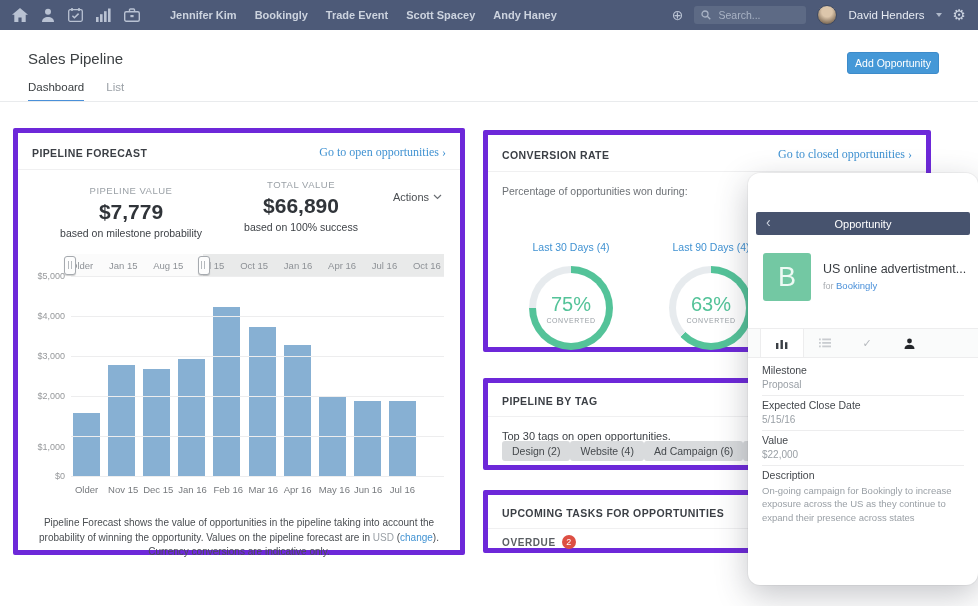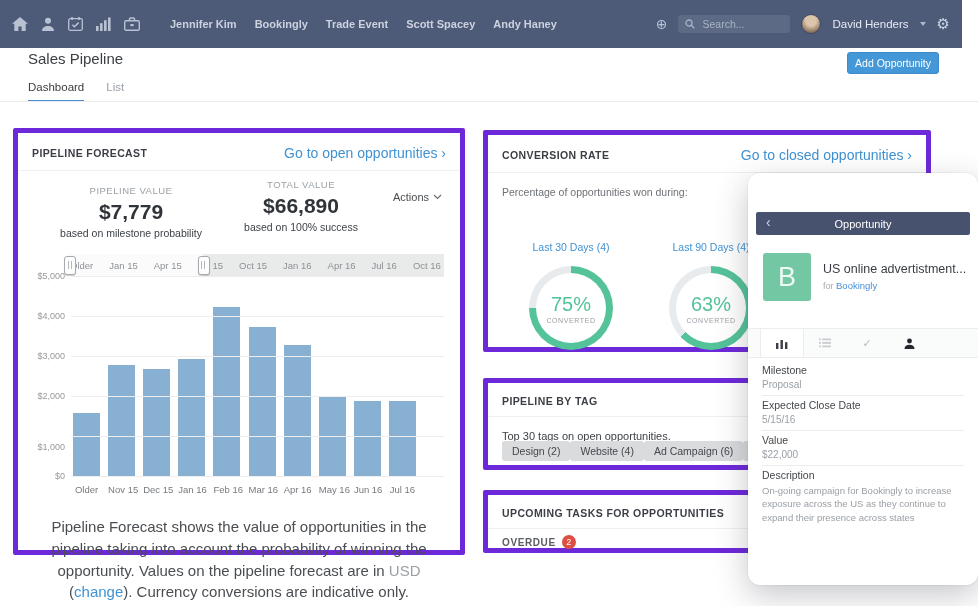--- a/index.html
+++ b/index.html
@@ -1,20 +1,20 @@
 <!DOCTYPE html>
 <html><head>
 <meta charset="utf-8">
 <style>
   html,body{margin:0;padding:0;}
   body{width:978px;height:606px;position:relative;overflow:hidden;background:#fff;
        font-family:"Liberation Sans", sans-serif;-webkit-font-smoothing:antialiased;}
 
   
-  .navbar{position:absolute;top:0;left:0;right:16px;height:48px;background:#4d5a78;
+  .navbar{position:absolute;top:0;left:0;right:0;height:30px;background:#4d5a78;
           display:flex;align-items:center;padding:0 12px;box-sizing:border-box;}
   .nav-icons{display:flex;align-items:center;gap:13px;margin-right:30px;}
   .nav-icon{display:flex;align-items:center;justify-content:center;cursor:pointer;}
   .nav-items{display:flex;gap:18px;font-size:11px;color:#ccd3df;font-weight:bold;}
   .nav-item{cursor:pointer;}
   .nav-right{margin-left:auto;display:flex;align-items:center;gap:11px;}
   .plus-icon{color:#b9c2d3;font-size:14px;font-family:"DejaVu Sans",sans-serif;line-height:1;}
   .search-box{width:98px;height:18px;background:#5d6a85;border-radius:3px;display:flex;
               align-items:center;padding:0 7px;gap:5px;}
   .search-box input{background:transparent;border:none;outline:none;width:70px;
@@ -36,21 +36,21 @@
   .tabs{position:absolute;top:81px;left:28px;display:flex;gap:22px;font-size:11.5px;}
   .tab{padding-bottom:7px;color:#9aa0a6;cursor:pointer;}
   .tab.active{color:#3c4043;border-bottom:2px solid #4a90d9;}
   .tabbar-line{position:absolute;top:101px;left:0;right:0;height:1px;background:#e9ebed;}
 
   
   .card{position:absolute;background:#fff;border:5px solid #6d28d9;border-radius:2px;box-sizing:border-box;}
   .card-head{display:flex;justify-content:space-between;align-items:center;
              padding:12px 14px 9px 14px;border-bottom:1px solid #f0f0f1;}
   .card-title{font-size:10.5px;font-weight:bold;color:#3b3f45;letter-spacing:.4px;}
-  .card-link{font-size:14px;color:#4092d2;cursor:pointer;}
+  .card-link{font-size:12px;color:#4092d2;cursor:pointer;font-family:Liberation Serif, serif;}
 
   #card-forecast{left:13px;top:128px;width:452px;height:427px;}
   .stat{position:absolute;text-align:center;}
   .stat1{left:28px;top:52px;width:170px;}
   .stat2{left:198px;top:46px;width:170px;}
   .stat-label{font-size:9.5px;color:#9ba1a7;letter-spacing:.5px;}
   .stat-value{font-size:21px;font-weight:bold;color:#303439;margin-top:4px;}
   .stat-caption{font-size:10.5px;color:#3e4247;margin-top:3px;}
   .actions{position:absolute;right:18px;top:58px;font-size:11px;color:#4a4e52;
            display:flex;align-items:center;gap:4px;cursor:pointer;}
@@ -71,21 +71,21 @@
   .gridline{position:absolute;left:0;right:0;height:1px;background:#ededee;}
   .ylabel{position:absolute;right:calc(100% + 6px);font-size:9px;color:#96989b;white-space:nowrap;}
   .bars{position:absolute;left:2px;right:28px;bottom:0;top:0;display:flex;
         justify-content:space-between;align-items:flex-end;}
   .bar{width:27px;background:#87b0d3;}
   .xlabels{position:absolute;left:2px;right:28px;top:100%;margin-top:7px;display:flex;
            justify-content:space-between;}
   .xlabel{width:27px;text-align:center;font-size:9.5px;color:#76797d;white-space:nowrap;}
 
   .footnote{position:absolute;left:18px;right:18px;top:383px;text-align:center;
-            font-size:15px;line-height:1.45;color:#4a4e52;}
+            font-size:10px;line-height:1.45;color:#4a4e52;}
   .fn-usd{color:#9aa0a6;}
   .fn-link{color:#4092d2;cursor:pointer;}
 
   
   #card-conversion{left:483px;top:130px;width:448px;height:222px;}
   .conv-desc{padding:13px 14px 0 14px;font-size:10.5px;color:#6d7176;}
   .donut-group{position:absolute;top:106px;width:120px;display:flex;flex-direction:column;align-items:center;}
   .donut-group.g1{left:23px;align-items:center;}
   .donut-group.g2{left:163px;}
   .donut-label{font-size:10.5px;color:#4092d2;margin-bottom:13px;cursor:pointer;}
@@ -228,21 +228,21 @@
     <span>Actions</span>
     <svg width="9" height="6" viewBox="0 0 9 6">
         <path d="M1 1l3.5 3.5L8 1" stroke="#6a6e73" stroke-width="1.2" fill="none"></path>
       </svg>
   </div>
   <div class="slider">
     <div class="slider-gray"></div>
     <div class="slider-labels">
         <span class="s-label">Older</span>
         <span class="s-label">Jan 15</span>
-        <span class="s-label">Apr 15</span>
+        <span class="s-label">Aug 15</span>
         <span class="s-label">Jul 15</span>
         <span class="s-label">Oct 15</span>
         <span class="s-label">Jan 16</span>
         <span class="s-label">Apr 16</span>
         <span class="s-label">Jul 16</span>
         <span class="s-label">Oct 16</span>
       </div>
     <div class="s-handle h1"></div>
     <div class="s-handle h2"></div>
   </div>

